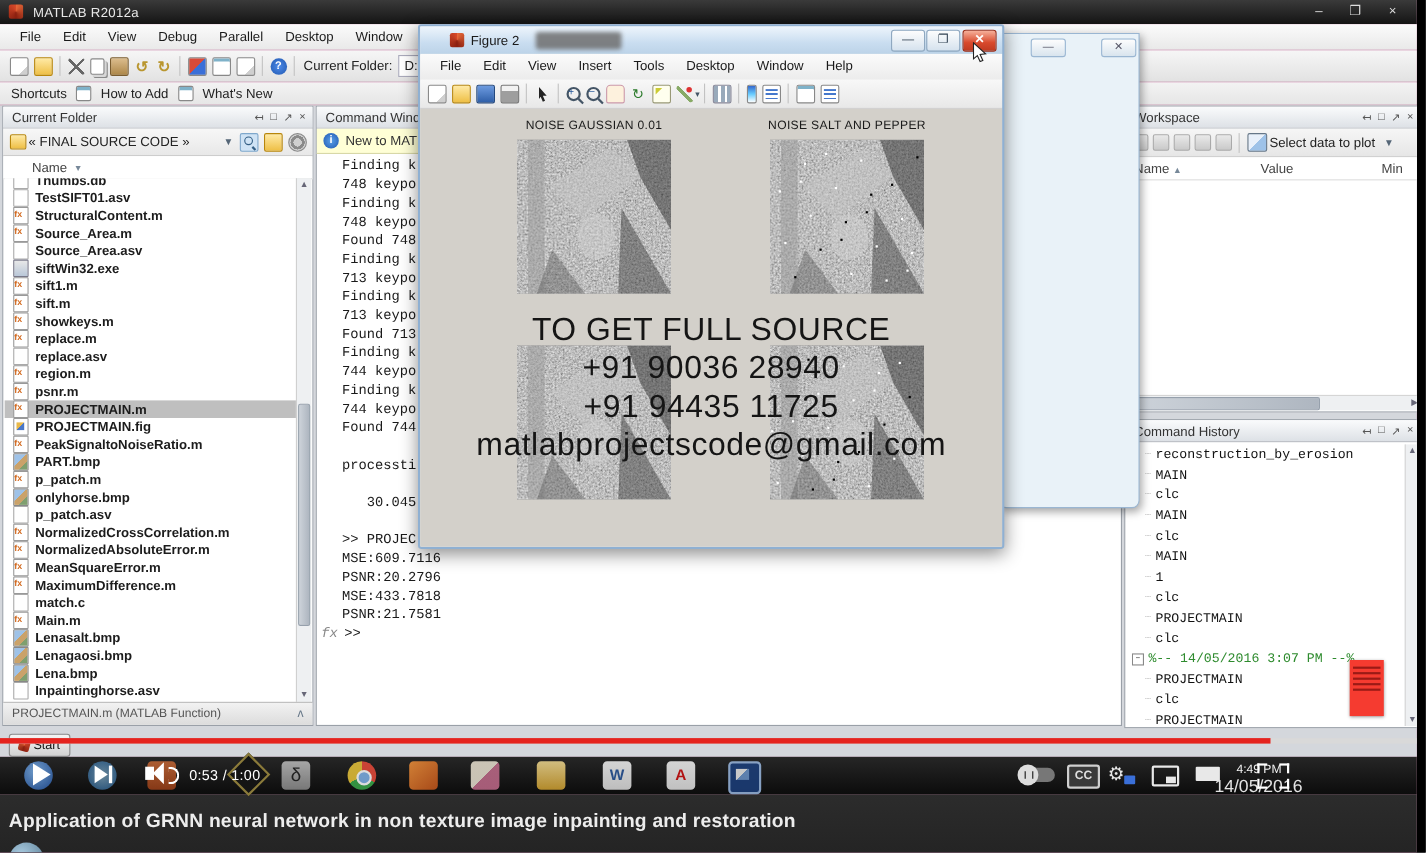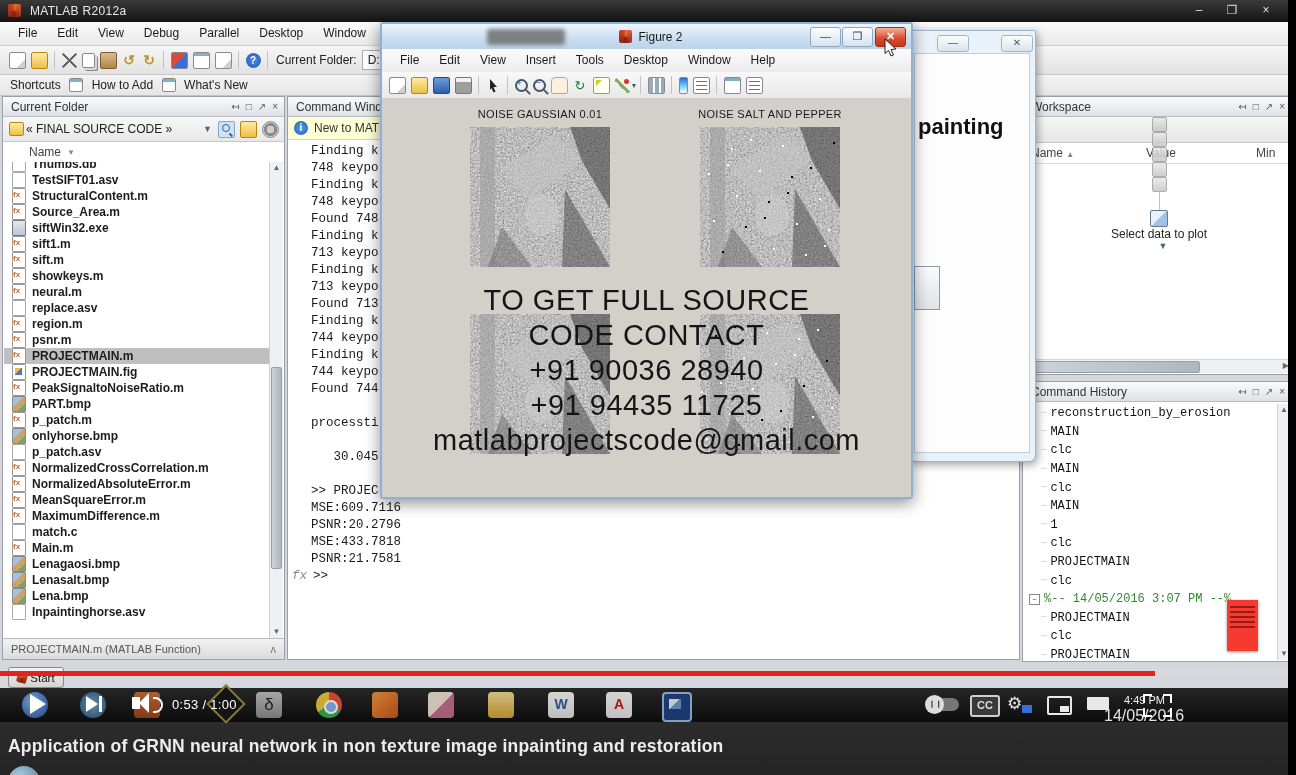--- a/index.html
+++ b/index.html
@@ -55,39 +55,39 @@
   .sb-thumb{position:absolute;left:1px;right:1px;background:linear-gradient(90deg,#cdd3da,#aeb6c0);border:1px solid #96a0ac;border-radius:2px;}
   .sb-arrow{position:absolute;left:0;width:13px;height:12px;color:#667;font-size:8px;text-align:center;line-height:12px;}
   #cf-status{position:absolute;left:0;bottom:0;right:0;height:20px;background:linear-gradient(#f2f2f2,#dcdcdc);border-top:1px solid #bbb;font-size:11px;color:#555;display:flex;align-items:center;justify-content:space-between;padding:0 8px;}
   
   #cw-info{height:22px;background:#ffffd6;border-bottom:1px solid #d8d8a8;display:flex;align-items:center;font-size:12px;color:#333;padding-left:6px;gap:6px;}
   .info-ic{width:14px;height:14px;border-radius:50%;background:radial-gradient(circle,#5aa0e8,#1f57b0);color:#fff;font-size:10px;font-weight:bold;text-align:center;line-height:14px;flex:none;}
   #cw-lines{position:absolute;left:23px;top:46px;font-family:"Liberation Mono","DejaVu Sans Mono",monospace;font-size:12.5px;line-height:17px;color:#1a1a1a;white-space:pre;}
   #cw-prompt{position:absolute;left:4px;font-family:"Liberation Mono",monospace;font-size:12.5px;color:#1a1a1a;}
   #cw-fx{color:#888;font-style:italic;margin-right:6px;}
   
-  #ws-toolbar{height:25px;background:linear-gradient(#f6f6f6,#e6e6e6);border-bottom:1px solid #c8c8c8;display:flex;align-items:center;font-size:12px;color:#222;padding-left:4px;flex-direction:column;}
+  #ws-toolbar{height:25px;background:linear-gradient(#f6f6f6,#e6e6e6);border-bottom:1px solid #c8c8c8;display:flex;align-items:center;font-size:12px;color:#222;padding-left:4px;}
   .dimbox{display:inline-block;width:13px;height:13px;background:linear-gradient(#e8e8e8,#c2c2c2);border:1px solid #999;border-radius:2px;margin:0 2px;opacity:.8;flex:none;}
   #ws-cols{height:20px;border-bottom:1px solid #ddd;display:flex;font-size:12px;color:#444;align-items:center;background:#fff;}
   #ws-hscroll{position:absolute;left:1px;right:1px;bottom:1px;height:13px;background:#eef0f2;border-top:1px solid #d5d5d5;}
   
   #ch-items{position:absolute;left:6px;top:22px;right:14px;bottom:1px;overflow:hidden;font-family:"Liberation Mono","DejaVu Sans Mono",monospace;font-size:12px;color:#111;}
   .ch-row{height:18.6px;display:flex;align-items:center;white-space:nowrap;}
   .ch-dot{color:#b5b5b5;font-size:9px;margin:0 4px 0 12px;flex:none;}
   .ch-row.ts{color:#2e8b2e;}
   .ch-box{display:inline-block;width:9px;height:9px;border:1px solid #888;background:#fff;color:#333;font-size:8px;line-height:7px;text-align:center;margin:0 4px 0 0;flex:none;}
   #sticky{left:1227px;top:600px;width:31px;height:48px;background:#f53b30;z-index:6;box-shadow:0 1px 3px rgba(0,0,0,.4);padding-top:3px;}
   #sticky i{display:block;height:2px;background:rgba(80,0,0,.55);margin:3px 3px 0 3px;}
   
   #bg-dialog{left:908px;top:30px;width:128px;height:432px;background:#e9f2f8;border:1px solid #9ab6d2;border-radius:0 0 7px 7px;box-shadow:2px 3px 8px rgba(0,0,0,.35);z-index:5;box-sizing:border-box;}
   #bg-dialog .body{position:absolute;left:5px;top:22px;right:5px;bottom:8px;background:#fdfdfd;border:1px solid #c3cdd5;}
   .dlg-btn{position:absolute;top:4px;width:30px;height:15px;background:linear-gradient(#fdfdfd,#d8e4ee);border:1px solid #9ab6d2;border-radius:3px;color:#556;font-size:10px;text-align:center;line-height:14px;}
   
   #fig-win{left:380px;top:22px;width:533px;height:477px;background:#f0f0f0;border:2px solid #8fb0d2;border-radius:3px;box-shadow:0 4px 16px rgba(0,0,0,.45);z-index:10;box-sizing:border-box;}
-  #fig-titlebar{position:absolute;left:0;top:0;right:0;height:25px;background:linear-gradient(#eef5fc,#c9ddf0 60%,#bcd3e8);border-bottom:1px solid #a8c0d8;display:flex;align-items:center;font-size:12px;color:#1a1a1a;padding-left:6px;justify-content:center;}
+  #fig-titlebar{position:absolute;left:0;top:0;right:0;height:25px;background:linear-gradient(#eef5fc,#c9ddf0 60%,#bcd3e8);border-bottom:1px solid #a8c0d8;display:flex;align-items:center;font-size:12px;color:#1a1a1a;padding-left:24px;}
   #fig-censor{position:absolute;left:105px;top:5px;width:78px;height:16px;background:rgba(110,110,110,.85);border-radius:3px;filter:blur(2px);}
   .fig-btn{position:absolute;top:3px;width:29px;height:18px;border:1px solid #8fa8c0;border-radius:3px;background:linear-gradient(#fdfdfd,#d5e2ee);color:#345;font-size:11px;text-align:center;line-height:17px;}
   #fig-close{background:linear-gradient(#f6b09a,#d8492c 60%,#c03a20);border-color:#9c2e18;color:#fff;font-weight:bold;}
   #fig-menubar{position:absolute;left:0;top:25px;right:0;height:23px;background:linear-gradient(#fbfbfb,#ececec);border-bottom:1px solid #d2d2d2;}
   #fig-toolbar{position:absolute;left:0;top:48px;right:0;height:27px;background:linear-gradient(#f8f8f8,#e8e8e8);border-bottom:1px solid #cfcfcf;display:flex;align-items:center;padding-left:4px;box-sizing:border-box;}
   #fig-content{position:absolute;left:0;top:75px;right:0;bottom:0;background:#d3d0ca;overflow:hidden;}
   .img-title{position:absolute;font-size:11px;color:#1a1a1a;text-align:center;width:180px;letter-spacing:.3px;}
   .lena{position:absolute;width:140px;height:140px;overflow:hidden;background:#9a9a9a;}
   #watermark{position:absolute;left:0;top:184px;width:100%;text-align:center;font-size:29px;line-height:35px;color:#151515;z-index:4;letter-spacing:.5px;}
   
@@ -231,38 +231,42 @@
         </div>
         <div class="frow">
      <span class="fic fic-m"></span>
      <span>StructuralContent.m</span>
         </div>
         <div class="frow">
      <span class="fic fic-m"></span>
      <span>Source_Area.m</span>
         </div>
         <div class="frow">
+     <span class="fic fic-plain"></span>
+     <span>Source_Area.asv</span>
+        </div>
+        <div class="frow">
      <span class="fic fic-exe"></span>
      <span>siftWin32.exe</span>
         </div>
         <div class="frow">
      <span class="fic fic-m"></span>
      <span>sift1.m</span>
         </div>
         <div class="frow">
      <span class="fic fic-m"></span>
      <span>sift.m</span>
         </div>
         <div class="frow">
      <span class="fic fic-m"></span>
      <span>showkeys.m</span>
         </div>
         <div class="frow">
      <span class="fic fic-m"></span>
-     <span>neural.m</span>
+     <span>replace.m</span>
         </div>
         <div class="frow">
      <span class="fic fic-plain"></span>
      <span>replace.asv</span>
         </div>
         <div class="frow">
      <span class="fic fic-m"></span>
      <span>region.m</span>
         </div>
         <div class="frow">
@@ -316,25 +320,25 @@
         <div class="frow">
      <span class="fic fic-c"></span>
      <span>match.c</span>
         </div>
         <div class="frow">
      <span class="fic fic-m"></span>
      <span>Main.m</span>
         </div>
         <div class="frow">
      <span class="fic fic-bmp"></span>
+     <span>Lenasalt.bmp</span>
+        </div>
+        <div class="frow">
+     <span class="fic fic-bmp"></span>
      <span>Lenagaosi.bmp</span>
-        </div>
-        <div class="frow">
-     <span class="fic fic-bmp"></span>
-     <span>Lenasalt.bmp</span>
         </div>
         <div class="frow">
      <span class="fic fic-bmp"></span>
      <span>Lena.bmp</span>
         </div>
         <div class="frow">
      <span class="fic fic-plain"></span>
      <span>Inpaintinghorse.asv</span>
         </div>
       </div>
@@ -502,24 +506,20 @@
       <i></i>
       <i></i>
       <i></i>
       <i></i>
       <i></i>
     </div>
 
   <div class="abs" id="bg-dialog">
     <span class="dlg-btn" style="left:28px;">—</span>
     <span class="dlg-btn" style="left:92px;">✕</span>
-    <div class="body">
-      <div style="position:absolute;left:3px;top:60px;font-size:22px;font-weight:bold;color:#111;white-space:nowrap;">painting</div>
-      <div style="position:absolute;left:-1px;top:212px;width:24px;height:42px;border:1px solid #8a9aa8;background:linear-gradient(#fafafa,#dde4ea);"></div>
-    </div>
   </div>
 
   <div class="abs" id="fig-win">
     <div id="fig-titlebar">
       <span class="ic" style="width:13px;height:13px;background:conic-gradient(#e86a3a,#8a1f0f,#d84a2a);"></span>
       <span style="margin-left:4px;">Figure 2</span>
       <span id="fig-censor"></span>
       <span class="fig-btn" style="right:70px;">—</span>
       <span class="fig-btn" style="right:38px;">❐</span>
       <span class="fig-btn" id="fig-close" style="right:5px;">✕</span>
@@ -668,21 +668,20 @@
             <rect x="80" y="96" width="2" height="2" fill="#000"></rect>
             <rect x="117" y="15" width="2" height="2" fill="#fff"></rect>
             <rect x="20" y="68" width="2" height="2" fill="#fff"></rect>
             <rect x="57" y="121" width="2" height="2" fill="#000"></rect>
             <rect x="94" y="40" width="2" height="2" fill="#fff"></rect>
             <rect x="131" y="93" width="2" height="2" fill="#fff"></rect>
             <rect x="34" y="12" width="2" height="2" fill="#000"></rect>
           </svg></div>
       <div id="watermark">
           <div>TO GET FULL SOURCE</div>
-          <div>CODE CONTACT</div>
           <div>+91 90036 28940</div>
           <div>+91 94435 11725</div>
           <div>matlabprojectscode@gmail.com</div>
         </div>
     </div>
   </div>
 
   <svg class="abs" style="left:884px;top:38px;z-index:40;" width="18" height="20">
     <polygon points="1,1 12,11 7,11.5 9.5,17 7,18 4.5,12.5 1,15.5" fill="#fff" stroke="#222" stroke-width="1"></polygon>
   </svg>

